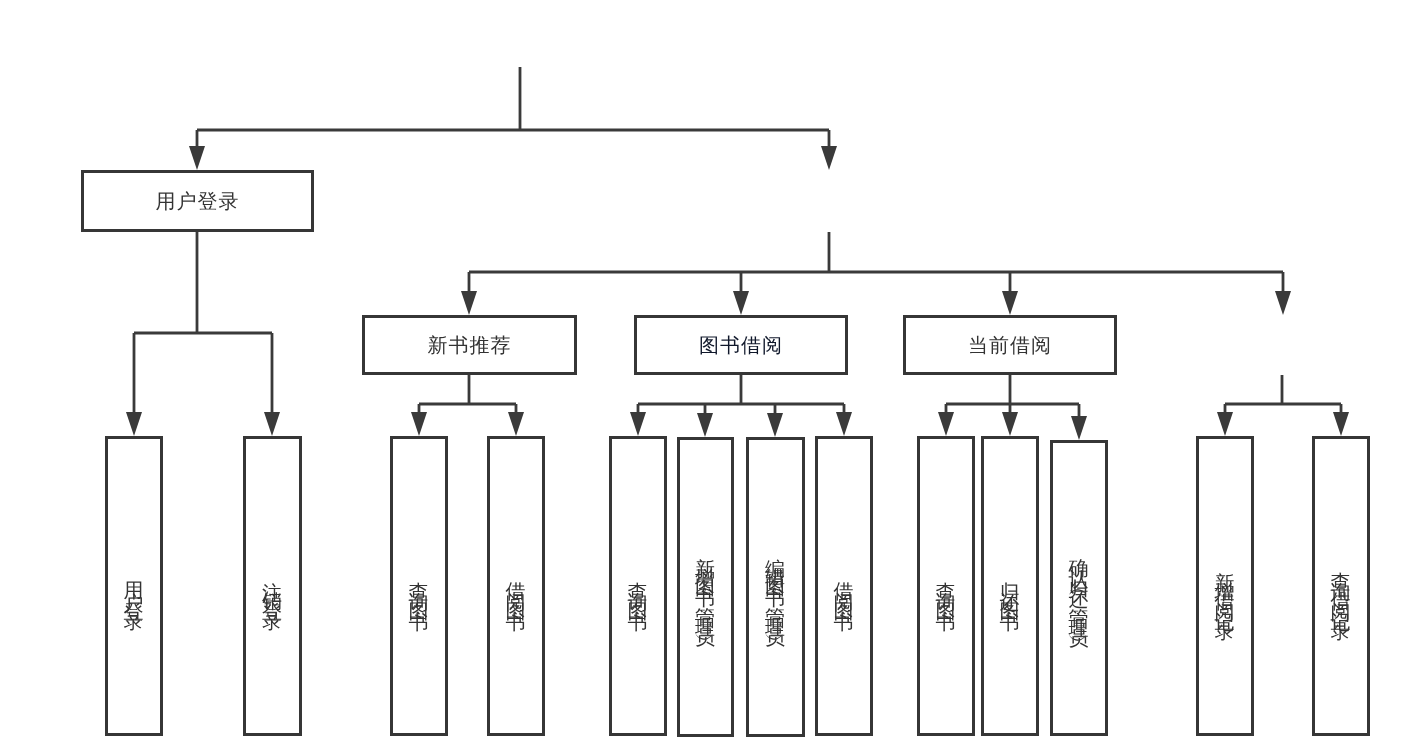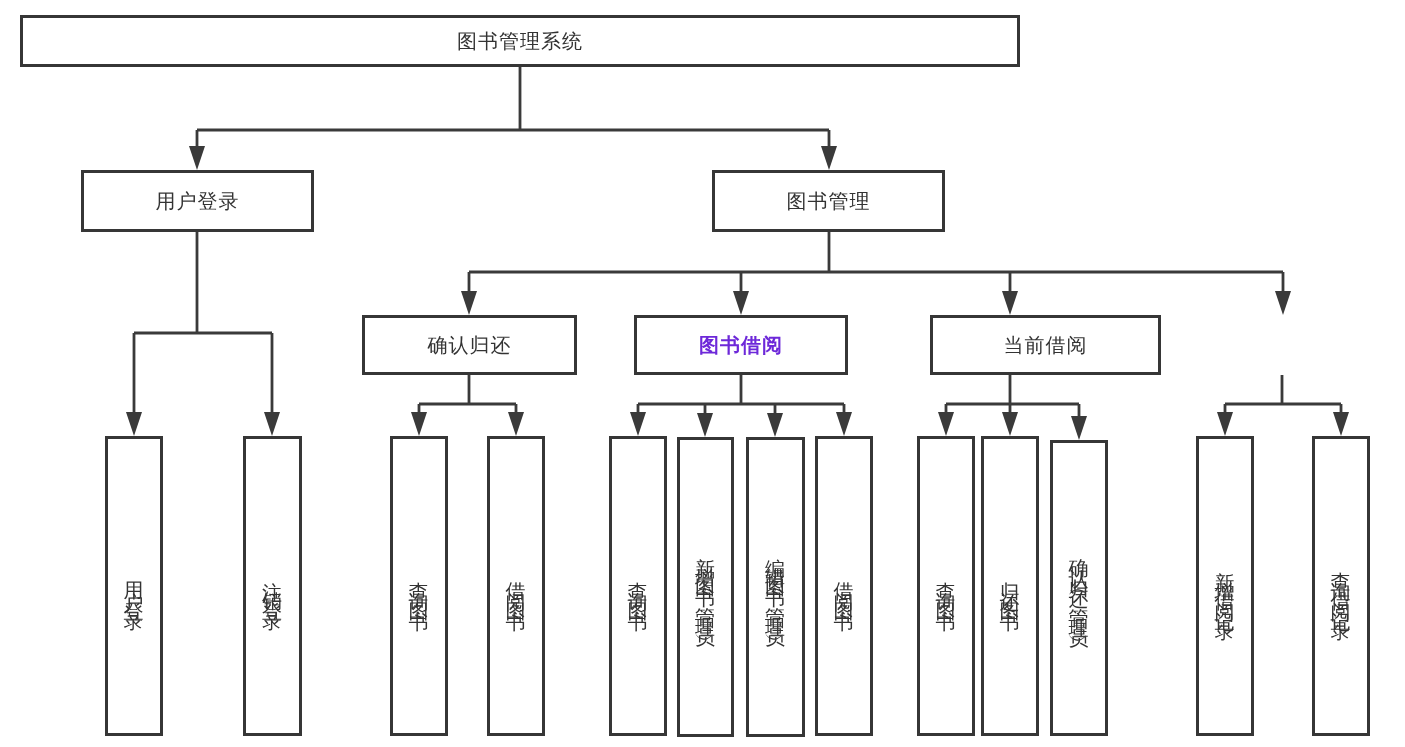--- a/index.html
+++ b/index.html
@@ -115,36 +115,30 @@
       <polygon points="705,437 697,413 713,413" fill="#3a3a3a"></polygon>
       <polygon points="775,437 767,413 783,413" fill="#3a3a3a"></polygon>
       <polygon points="844,436 836,412 852,412" fill="#3a3a3a"></polygon>
       <polygon points="946,436 938,412 954,412" fill="#3a3a3a"></polygon>
       <polygon points="1010,436 1002,412 1018,412" fill="#3a3a3a"></polygon>
       <polygon points="1079,440 1071,416 1087,416" fill="#3a3a3a"></polygon>
       <polygon points="1225,436 1217,412 1233,412" fill="#3a3a3a"></polygon>
       <polygon points="1341,436 1333,412 1349,412" fill="#3a3a3a"></polygon>
     </svg>
   <div id="nodes-layer">
-      <div class="node node-h" style="left: 20px; top: 15px; width: 1000px; height: 52px; border-color: rgb(54, 54, 54); color: rgb(51, 51, 51);">
-        <span class="node-label">图书管理系统</span>
-      </div>
       <div class="node node-h" style="left: 81px; top: 170px; width: 233px; height: 62px; border-color: rgb(54, 54, 54); color: rgb(51, 51, 51);">
         <span class="node-label">用户登录</span>
       </div>
-      <div class="node node-h" style="left: 712px; top: 170px; width: 233px; height: 62px; border-color: rgb(54, 54, 54); color: rgb(51, 51, 51);">
-        <span class="node-label">图书管理</span>
+      <div class="node node-h" style="left: 362px; top: 315px; width: 215px; height: 60px; border-color: rgb(54, 54, 54); color: rgb(51, 51, 51);">
+        <span class="node-label">新书推荐</span>
       </div>
-      <div class="node node-h" style="left: 362px; top: 315px; width: 215px; height: 60px; border-color: rgb(54, 54, 54); color: rgb(51, 51, 51);">
-        <span class="node-label">确认归还</span>
-      </div>
-      <div class="node node-h" style="left: 634px; top: 315px; width: 214px; height: 60px; border-color: rgb(54, 54, 54); color: #6d28d9; font-weight: bold;">
+      <div class="node node-h" style="left: 634px; top: 315px; width: 214px; height: 60px; border-color: rgb(54, 54, 54); color: #0f172a;">
         <span class="node-label">图书借阅</span>
       </div>
-      <div class="node node-h" style="left: 903px; top: 315px; width: 231px; height: 60px; border-color: rgb(54, 54, 54); color: rgb(51, 51, 51); margin-left: 27px;">
+      <div class="node node-h" style="left: 903px; top: 315px; width: 214px; height: 60px; border-color: rgb(54, 54, 54); color: rgb(51, 51, 51);">
         <span class="node-label">当前借阅</span>
       </div>
       <div class="node node-v" style="left: 105px; top: 436px; width: 58px; height: 300px; border-color: rgb(54, 54, 54); color: rgb(51, 51, 51);">
         <span class="node-label">用户登录</span>
       </div>
       <div class="node node-v" style="left: 243px; top: 436px; width: 59px; height: 300px; border-color: rgb(54, 54, 54); color: rgb(51, 51, 51);">
         <span class="node-label">注销登录</span>
       </div>
       <div class="node node-v" style="left: 390px; top: 436px; width: 58px; height: 300px; border-color: rgb(54, 54, 54); color: rgb(51, 51, 51);">
         <span class="node-label">查询图书</span>

